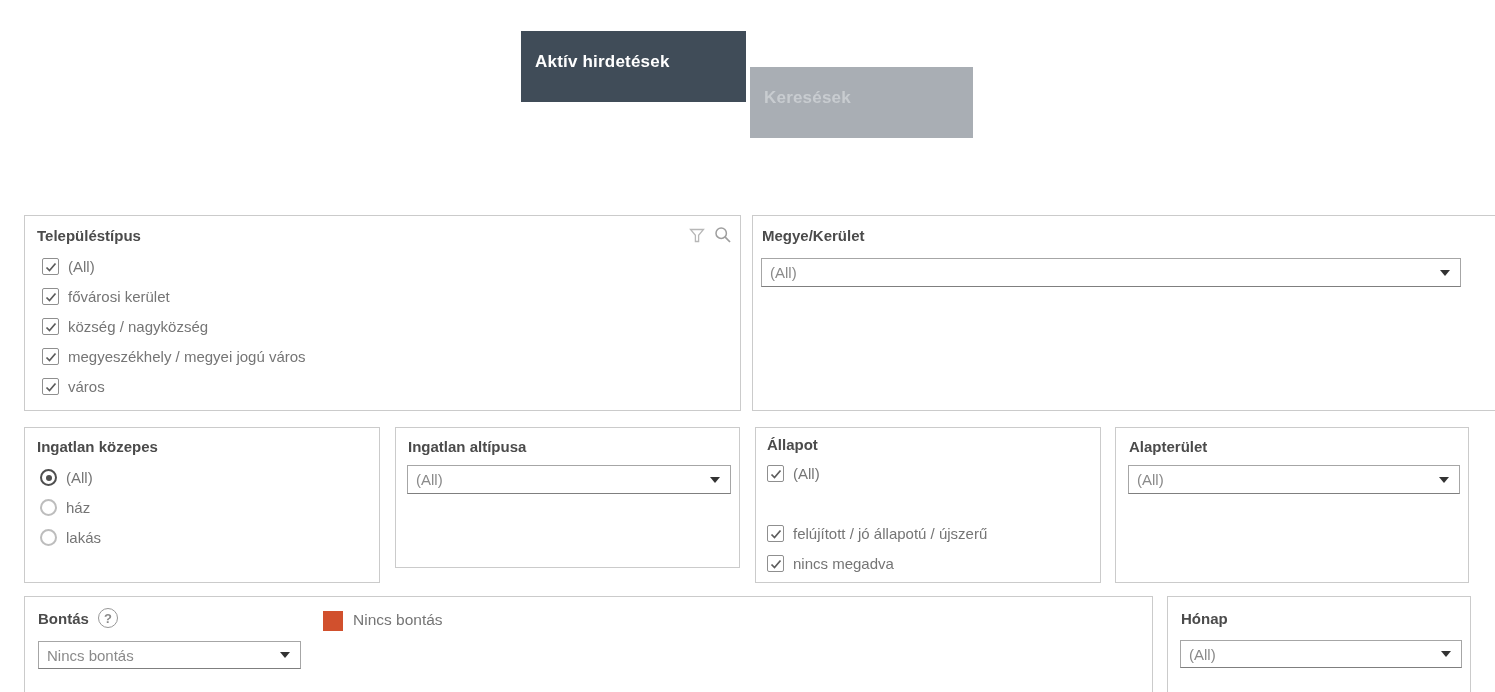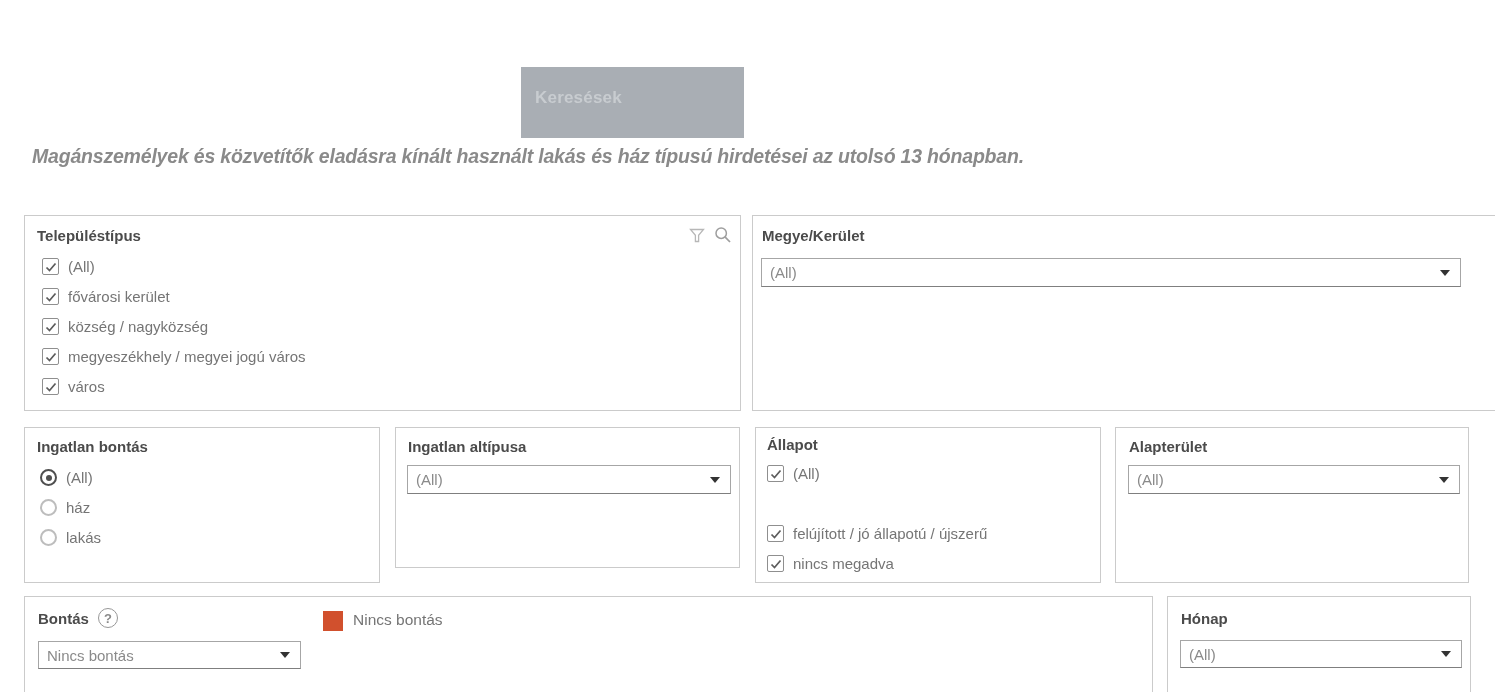--- a/index.html
+++ b/index.html
@@ -42,26 +42,28 @@
   .legend-item { position:absolute; display:flex; align-items:flex-start; cursor:pointer; }
   .legend-swatch { width:20px; height:20px; flex:0 0 auto; }
   .legend-label { margin-left:10px; font-size:15.5px; color:#757575; position:relative; top:0px; white-space:nowrap; }
 </style>
 </head>
 <body>
 
 <div class="canvas">
 
   <div class="tabs">
+    <div class="tab tab-active">
+      <span>Aktív hirdetések</span>
+    </div>
     <div class="tab tab-inactive">
       <span>Keresések</span>
     </div>
   </div>
 
-  <div class="subtitle">Magánszemélyek és közvetítők eladásra kínált használt lakás és ház típusú hirdetései az utolsó 13 hónapban.</div>
 
   <div class="panel" style="left:24px;top:188px;width:717px;height:196px">
     <div class="panel-title" style="left:12px;top:11px">Településtípus</div>
     <div class="panel-icons" style="left:664px;top:10px">
       <span class="icon-btn">
         <svg width="16" height="17" viewBox="0 0 16 17">
             <path d="M1.5 2.5 H14.5 L9.6 8.3 V14.5 L6.4 14.5 V8.3 Z" fill="none" stroke="#b7b7b7" stroke-width="1.3"></path>
           </svg>
       </span>
       <span class="icon-btn">
@@ -115,21 +117,21 @@
 
   <div class="panel" style="left:752px;top:188px;width:867px;height:196px">
     <div class="panel-title" style="left:9px;top:11px">Megye/Kerület</div>
     <div class="dropdown" style="left:8px;top:42px;width:700px">
       <span class="dropdown-value">(All)</span>
       <span class="caret"></span>
     </div>
   </div>
 
   <div class="panel" style="left:24px;top:400px;width:356px;height:156px">
-    <div class="panel-title" style="left:12px;top:10px">Ingatlan bontás</div>
+    <div class="panel-title" style="left:12px;top:10px">Ingatlan közepes</div>
     <div class="opt-row" style="left:15px;top:41px">
       <span class="radio radio-selected"></span>
       <span class="opt-label">(All)</span>
     </div>
     <div class="opt-row" style="left:15px;top:71px">
       <span class="radio"></span>
       <span class="opt-label">ház</span>
     </div>
     <div class="opt-row" style="left:15px;top:101px">
       <span class="radio"></span>

